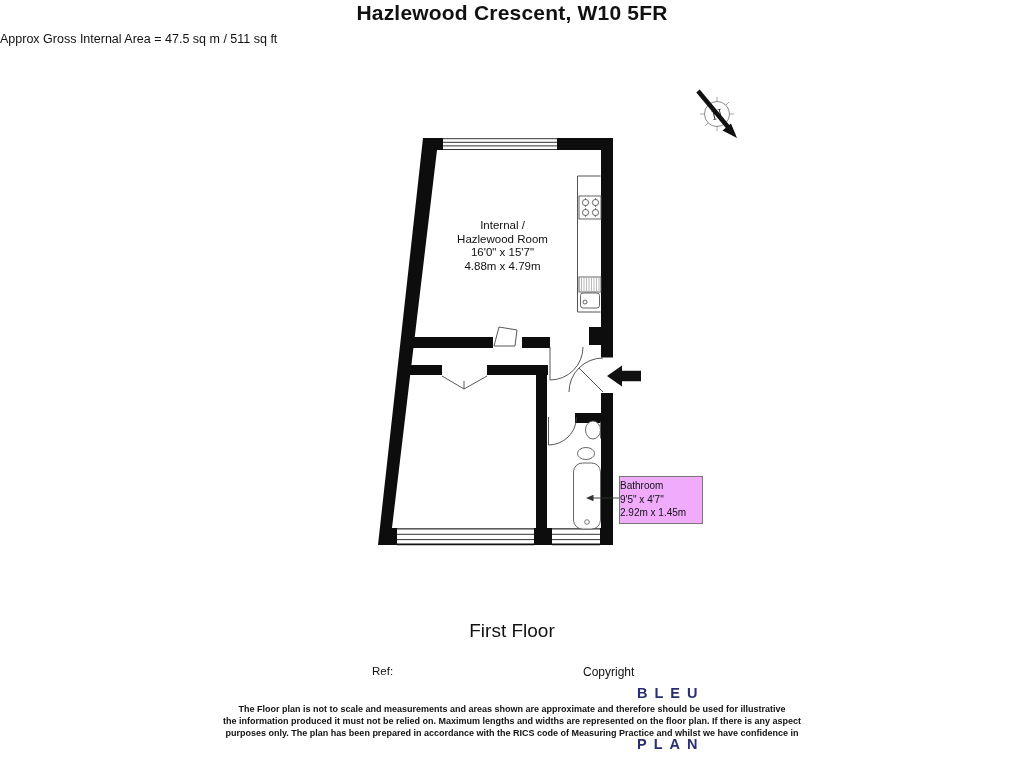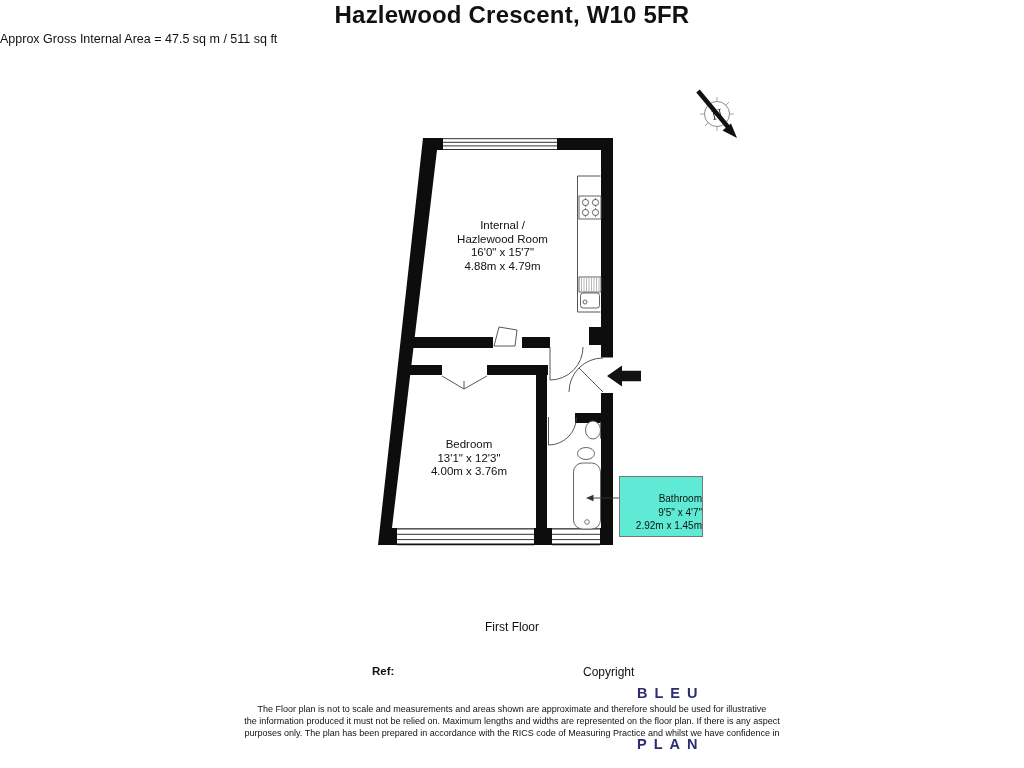--- a/index.html
+++ b/index.html
@@ -1,31 +1,31 @@
 <!DOCTYPE html>
 <html><head>
 <meta charset="utf-8">
 <style>
   html,body{margin:0;padding:0;background:#ffffff;}
   #page{position:relative;width:1024px;height:768px;background:#ffffff;overflow:hidden;
         font-family:"Liberation Sans", sans-serif;color:#111;}
   .abs{position:absolute;}
-  #title{top:1px;left:0;right:0;text-align:center;font-size:24px;font-weight:bold;letter-spacing:.2px;}
+  #title{top:1px;left:0;right:0;text-align:center;font-size:21px;font-weight:bold;letter-spacing:.2px;}
   #subtitle{top:32px;left:0;right:0;text-align:left;font-size:12.5px;}
   .room-label{text-align:center;font-size:11.5px;line-height:13.5px;}
   #kitchen-label{top:219px;left:420px;width:165px;}
   #bedroom-label{top:438px;left:389px;width:160px;}
-  #bathroom-box{top:476px;left:619px;width:82px;border:1px solid #777;background:#5eead4;
-                text-align:right;font-size:10px;line-height:13.5px;padding:15px 0 3px 0;}
-  #floor-label{top:620px;left:0;right:0;text-align:center;font-size:12px;}
-  #ref-label{top:665px;left:372px;font-size:11.5px;font-weight:bold;}
+  #bathroom-box{top:476px;left:619px;width:82px;border:1px solid #777;background:#f0abfc;
+                text-align:left;font-size:10px;line-height:13.5px;padding:2px 0 3px 0;}
+  #floor-label{top:620px;left:0;right:0;text-align:center;font-size:19px;}
+  #ref-label{top:665px;left:372px;font-size:11.5px;}
   #copyright-label{top:665px;left:583px;font-size:12px;}
   #logo{top:651px;left:637px;font-size:14.5px;font-weight:bold;letter-spacing:7px;
         line-height:17px;white-space:pre;}
-  #disclaimer{top:703px;left:0;right:0;text-align:center;font-size:9px;line-height:12px;}
+  #disclaimer{top:703px;left:0;right:0;text-align:center;font-size:9px;line-height:12px;font-weight:bold;}
   #copyright-bottom{top:789px;left:0;right:0;text-align:center;font-size:10px;}
   svg{position:absolute;top:0;left:0;}
 </style>
 </head>
 <body>
 
 <div id="page">
 
   <div class="abs" id="title">Hazlewood Crescent, W10 5FR</div>
   <div class="abs" id="subtitle">Approx Gross Internal Area = 47.5 sq m / 511 sq ft</div>
@@ -172,25 +172,20 @@
     </g>
   </svg>
 
   <div class="abs room-label" id="kitchen-label">
     <div>Internal /</div>
     <div>Hazlewood Room</div>
     <div>16'0" x 15'7"</div>
     <div>4.88m x 4.79m</div>
   </div>
 
-  <div class="abs room-label" id="bedroom-label">
-    <div>Bedroom</div>
-    <div>13'1" x 12'3"</div>
-    <div>4.00m x 3.76m</div>
-  </div>
 
   <div class="abs" id="bathroom-box">
     <div>Bathroom</div>
     <div>9'5" x 4'7"</div>
     <div>2.92m x 1.45m</div>
   </div>
 
   <div class="abs" id="floor-label">First Floor</div>
   <div class="abs" id="ref-label">Ref:</div>
   <div class="abs" id="copyright-label">Copyright</div>

